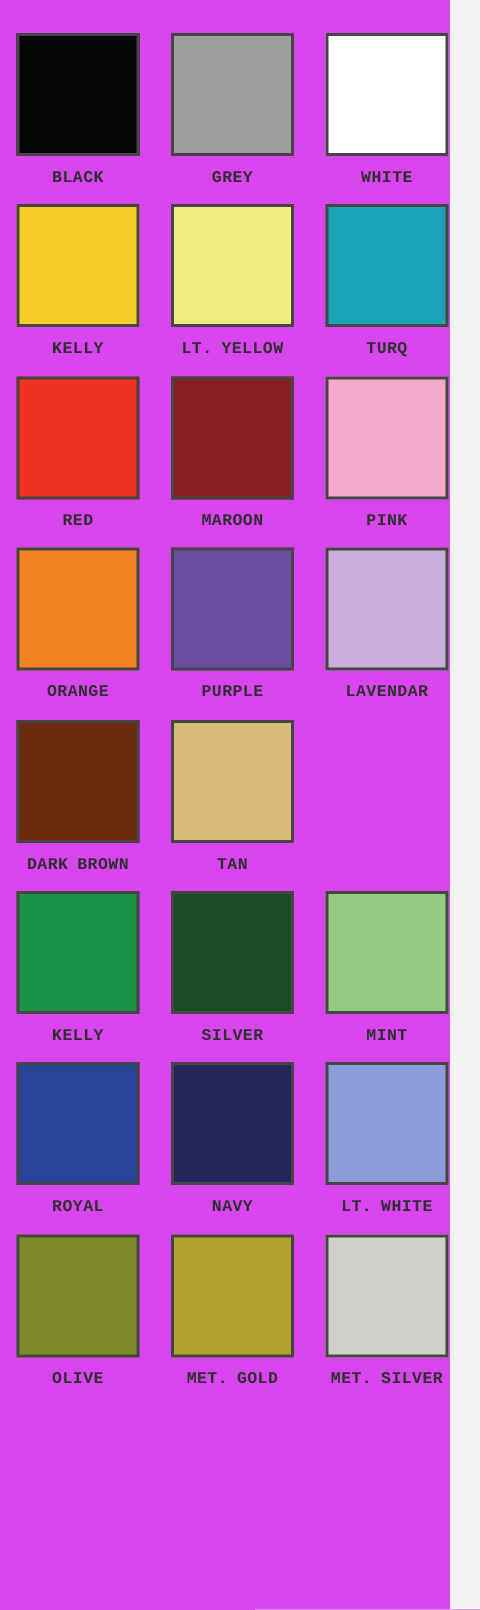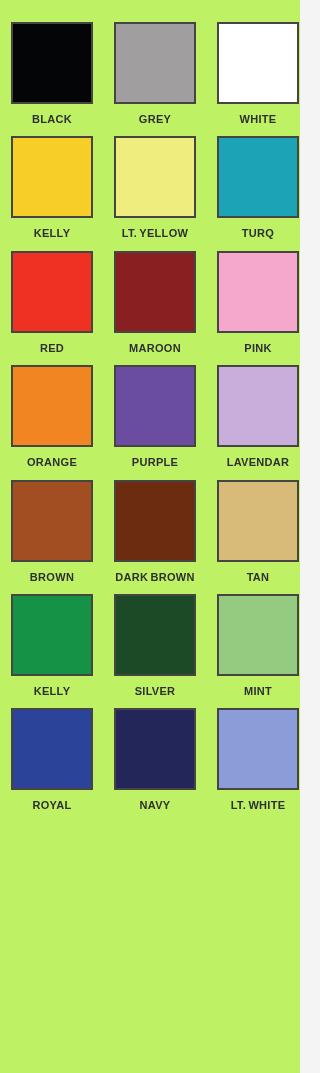--- a/index.html
+++ b/index.html
@@ -52,21 +52,21 @@
     color: #2f2f2f;
     text-align: center;
     line-height: 1.22;
     width: 92px;
     word-spacing: -1px;
   }
 </style>
 </head>
 <body>
 
-<div class="swatch-chart" style="background: #bef264;">
+<div class="swatch-chart" style="background: #d946ef; font-family: Liberation Mono, monospace;">
 
 <div class="swatch-row">
       <div class="swatch-cell">
         <div class="swatch-chip" style="background: rgb(3, 5, 6); border-color: rgb(71, 68, 68);"></div>
         <div class="swatch-label" style="color: rgb(47, 47, 47);">BLACK</div>
       </div>
       <div class="swatch-cell">
         <div class="swatch-chip" style="background: rgb(160, 158, 159); border-color: rgb(71, 68, 68);"></div>
         <div class="swatch-label" style="color: rgb(47, 47, 47);">GREY</div>
       </div>
@@ -112,24 +112,20 @@
         <div class="swatch-chip" style="background: rgb(106, 77, 160); border-color: rgb(71, 68, 68);"></div>
         <div class="swatch-label" style="color: rgb(47, 47, 47);">PURPLE</div>
       </div>
       <div class="swatch-cell">
         <div class="swatch-chip" style="background: rgb(201, 174, 219); border-color: rgb(71, 68, 68);"></div>
         <div class="swatch-label" style="color: rgb(47, 47, 47);">LAVENDAR</div>
       </div>
     </div>
     <div class="swatch-row">
       <div class="swatch-cell">
-        <div class="swatch-chip" style="background: rgb(162, 77, 34); border-color: rgb(71, 68, 68);"></div>
-        <div class="swatch-label" style="color: rgb(47, 47, 47);">BROWN</div>
-      </div>
-      <div class="swatch-cell">
         <div class="swatch-chip" style="background: rgb(107, 44, 16); border-color: rgb(71, 68, 68);"></div>
         <div class="swatch-label" style="color: rgb(47, 47, 47);">DARK BROWN</div>
       </div>
       <div class="swatch-cell">
         <div class="swatch-chip" style="background: rgb(216, 187, 120); border-color: rgb(71, 68, 68);"></div>
         <div class="swatch-label" style="color: rgb(47, 47, 47);">TAN</div>
       </div>
     </div>
     <div class="swatch-row">
       <div class="swatch-cell">
@@ -152,13 +148,27 @@
       </div>
       <div class="swatch-cell">
         <div class="swatch-chip" style="background: rgb(35, 38, 89); border-color: rgb(71, 68, 68);"></div>
         <div class="swatch-label" style="color: rgb(47, 47, 47);">NAVY</div>
       </div>
       <div class="swatch-cell">
         <div class="swatch-chip" style="background: rgb(140, 156, 216); border-color: rgb(71, 68, 68);"></div>
         <div class="swatch-label" style="color: rgb(47, 47, 47);">LT. WHITE</div>
       </div>
     </div>
+    <div class="swatch-row">
+      <div class="swatch-cell">
+        <div class="swatch-chip" style="background: rgb(127, 139, 42); border-color: rgb(71, 68, 68);"></div>
+        <div class="swatch-label" style="color: rgb(47, 47, 47);">OLIVE</div>
+      </div>
+      <div class="swatch-cell">
+        <div class="swatch-chip" style="background: rgb(179, 164, 48); border-color: rgb(71, 68, 68);"></div>
+        <div class="swatch-label" style="color: rgb(47, 47, 47);">MET. GOLD</div>
+      </div>
+      <div class="swatch-cell">
+        <div class="swatch-chip" style="background: rgb(207, 209, 205); border-color: rgb(71, 68, 68);"></div>
+        <div class="swatch-label" style="color: rgb(47, 47, 47);">MET. SILVER</div>
+      </div>
+    </div>
   </div>
 
 </body></html>

